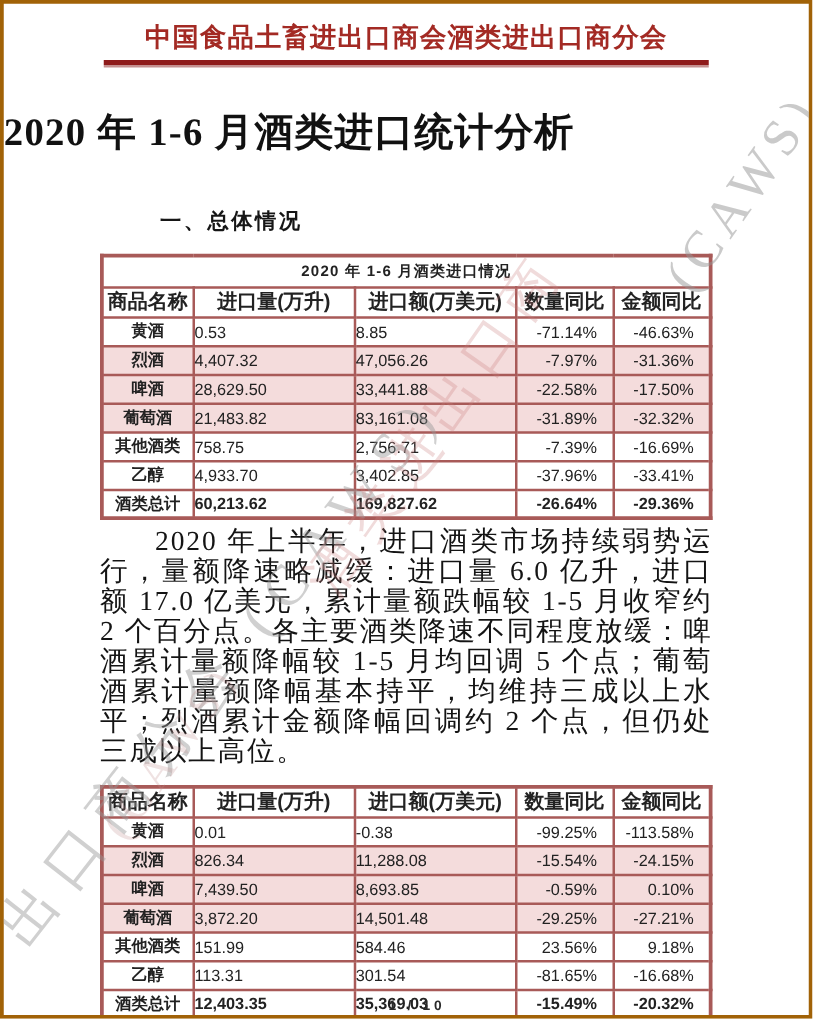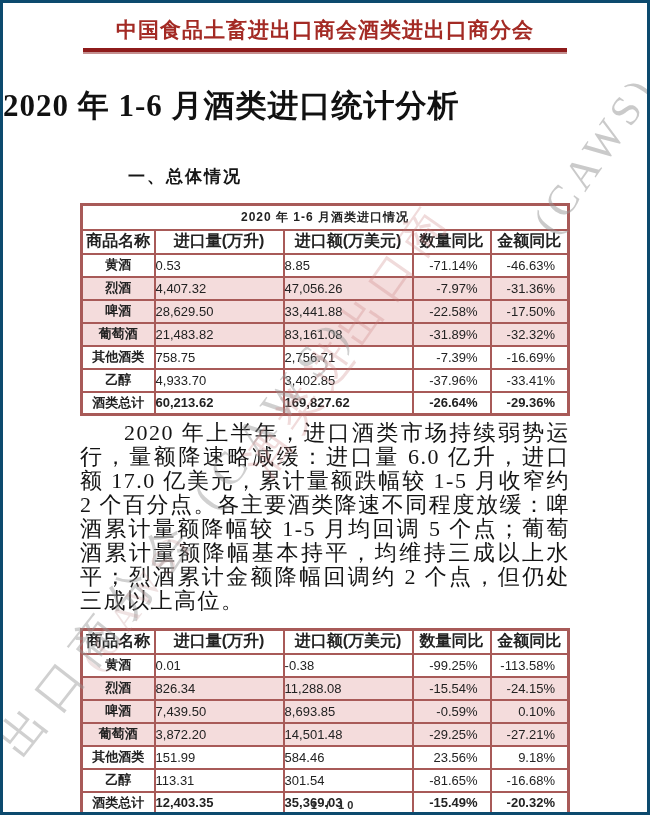--- a/index.html
+++ b/index.html
@@ -6,21 +6,21 @@
     --accent:#a32a24;
     --rule-dark:#8e1b1b;
     --rule-light:#c49090;
     --tb:#a85a58;
     --pink:#f4dcdc;
     --ink:#1f1f1f;
   }
   *{margin:0;padding:0;box-sizing:border-box;}
   html,body{background:#ffffff;}
   body{width:650px;height:815px;font-family:"Liberation Serif","DejaVu Serif",serif;color:var(--ink);}
-  .page{position:relative;width:650px;height:815px;background:#fff;border:3px solid #0c4a6e;overflow:hidden;}
+  .page{position:relative;width:650px;height:815px;background:#fff;border:3px solid #a16207;overflow:hidden;}
 
   .org-header{margin-top:13px;text-align:center;font-family:"Liberation Sans","DejaVu Sans",sans-serif;
     font-weight:bold;font-size:21px;letter-spacing:1px;color:var(--accent);}
   .double-rule{width:484px;margin:4px auto 0;height:3px;
     border-top:4px solid var(--rule-dark);border-bottom:2px solid var(--rule-light);}
 
   .doc-title{margin-top:31px;text-align:left;font-weight:bold;font-size:31px;letter-spacing:1px;color:#111;}
 
   .content{padding:0 77px;margin-top:38px;}
   .section-heading{margin-top:28px;padding-left:48px;font-family:"Liberation Sans","DejaVu Sans",sans-serif;

